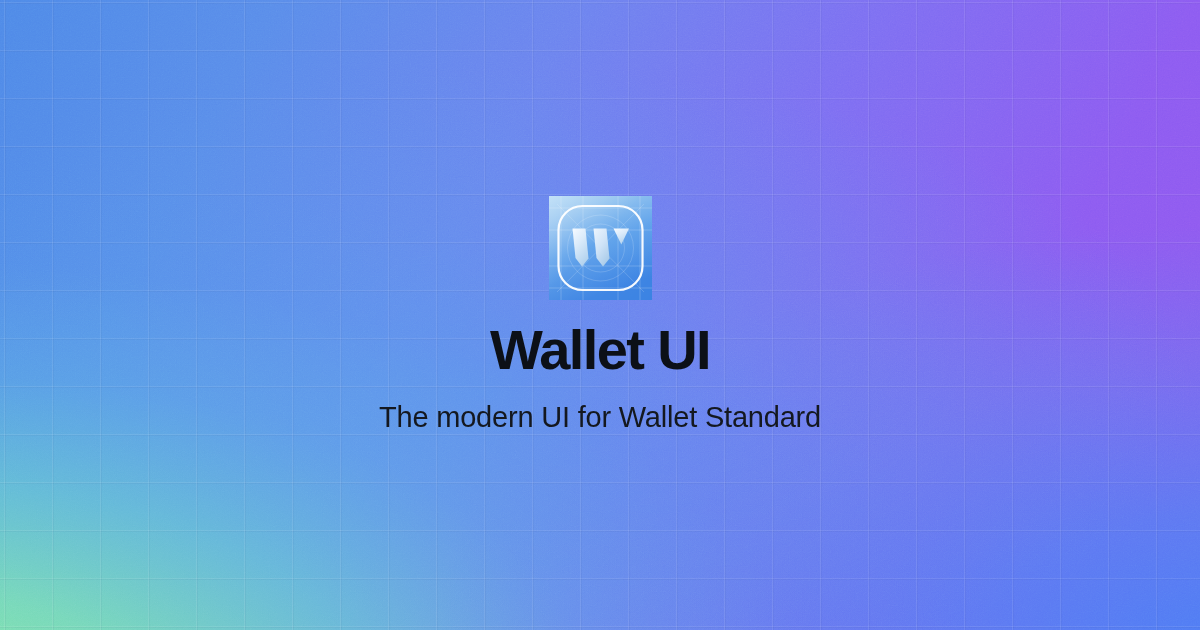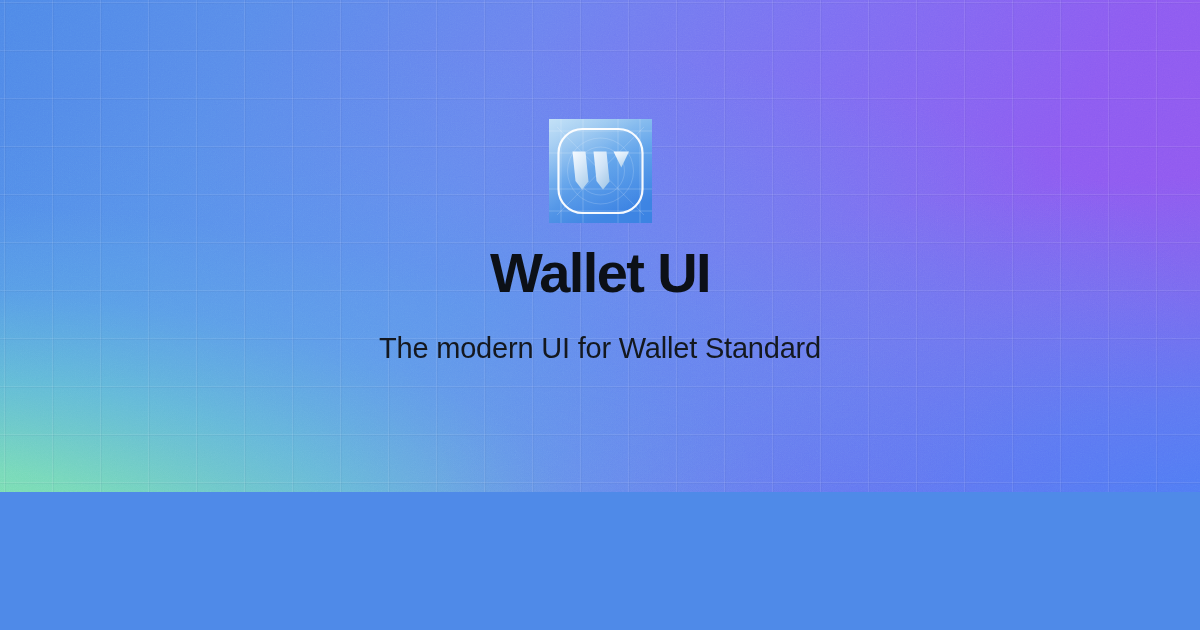--- a/index.html
+++ b/index.html
@@ -10,21 +10,21 @@
     overflow: hidden;
   }
   body {
     font-family: "Liberation Sans", sans-serif;
     background: #4f8ae8;
   }
 
   .og-card {
     position: relative;
     width: 1200px;
-    height: 492px;
+    height: 630px;
     overflow: hidden;
     background-color: #86efac;
   }
 
   
   .grad-base {
     position: absolute;
     inset: 0;
     background:
       linear-gradient(118deg,
@@ -122,21 +122,21 @@
     line-height: 1;
     margin: 0 0 22px 0;
     text-align: center;
   }
   .subtitle {
     font-size: 29px;
     font-weight: 400;
     letter-spacing: -0.2px;
     color: #14181f;
     line-height: 1.2;
-    margin: 8px;
+    margin: 0;
     text-align: center;
   }
 </style>
 </head>
 <body>
 
 <div class="og-card">
 
   <div class="grad-base"></div>
   <div class="grad-green"></div>

